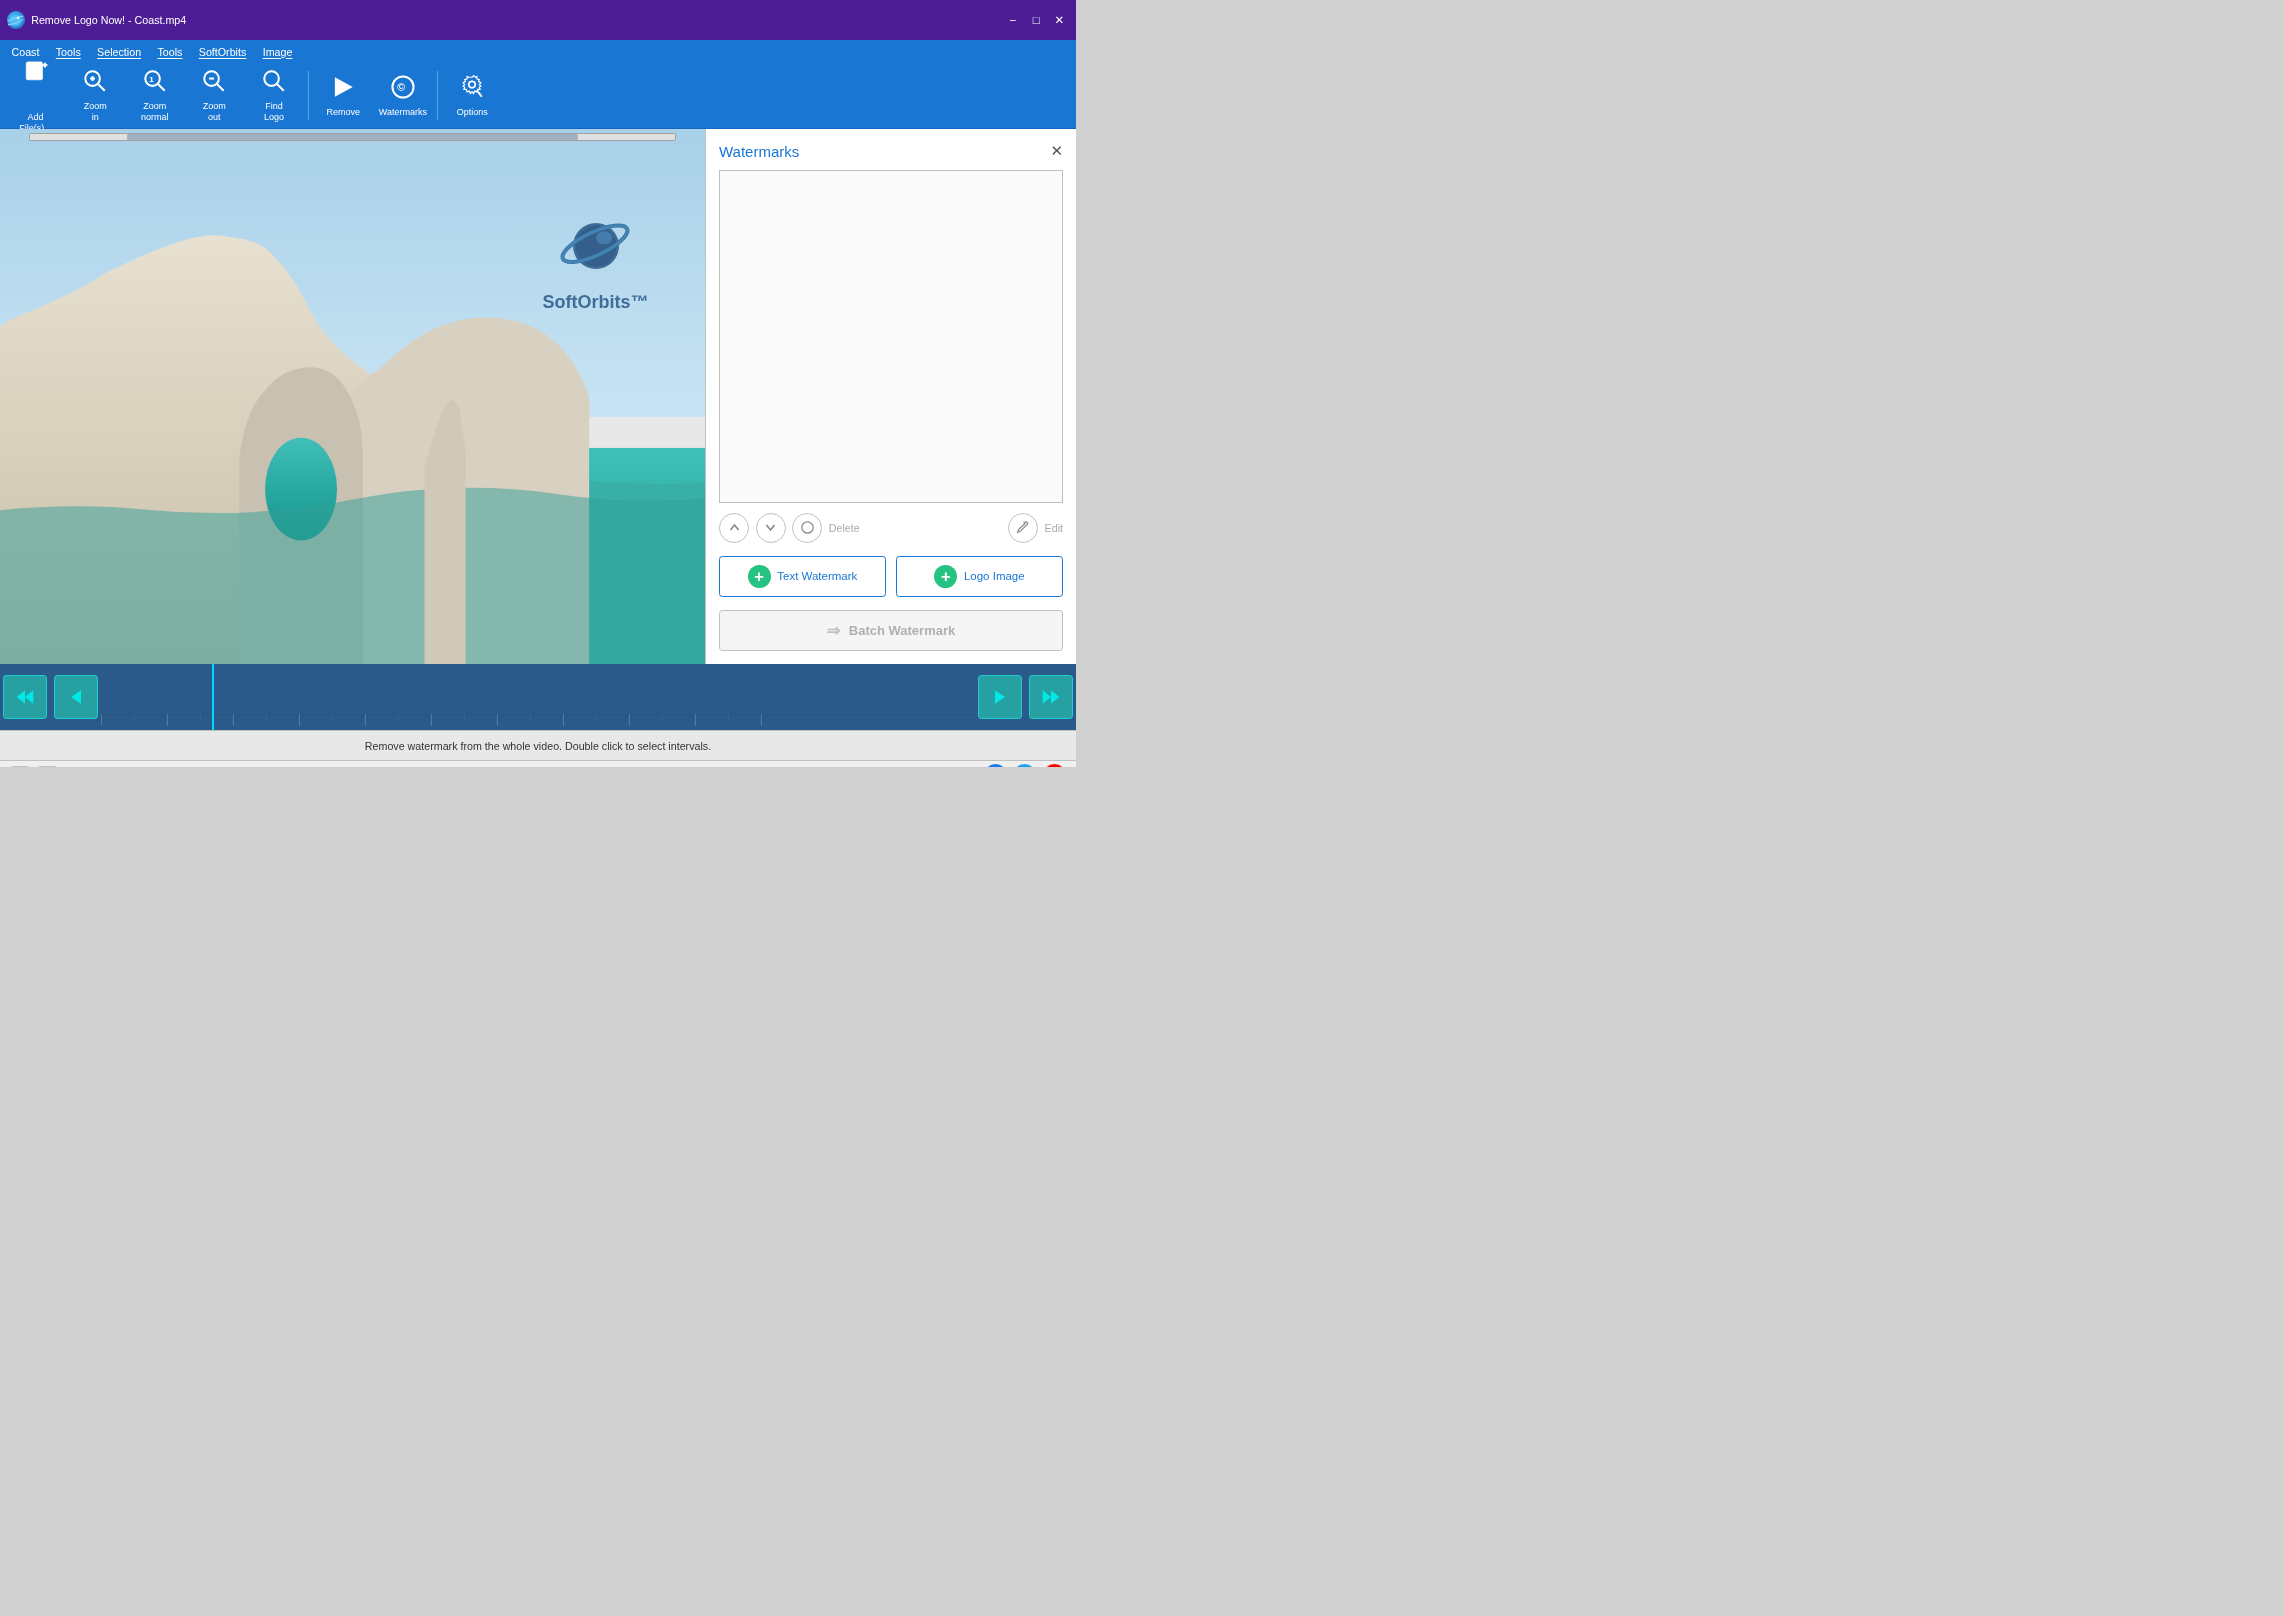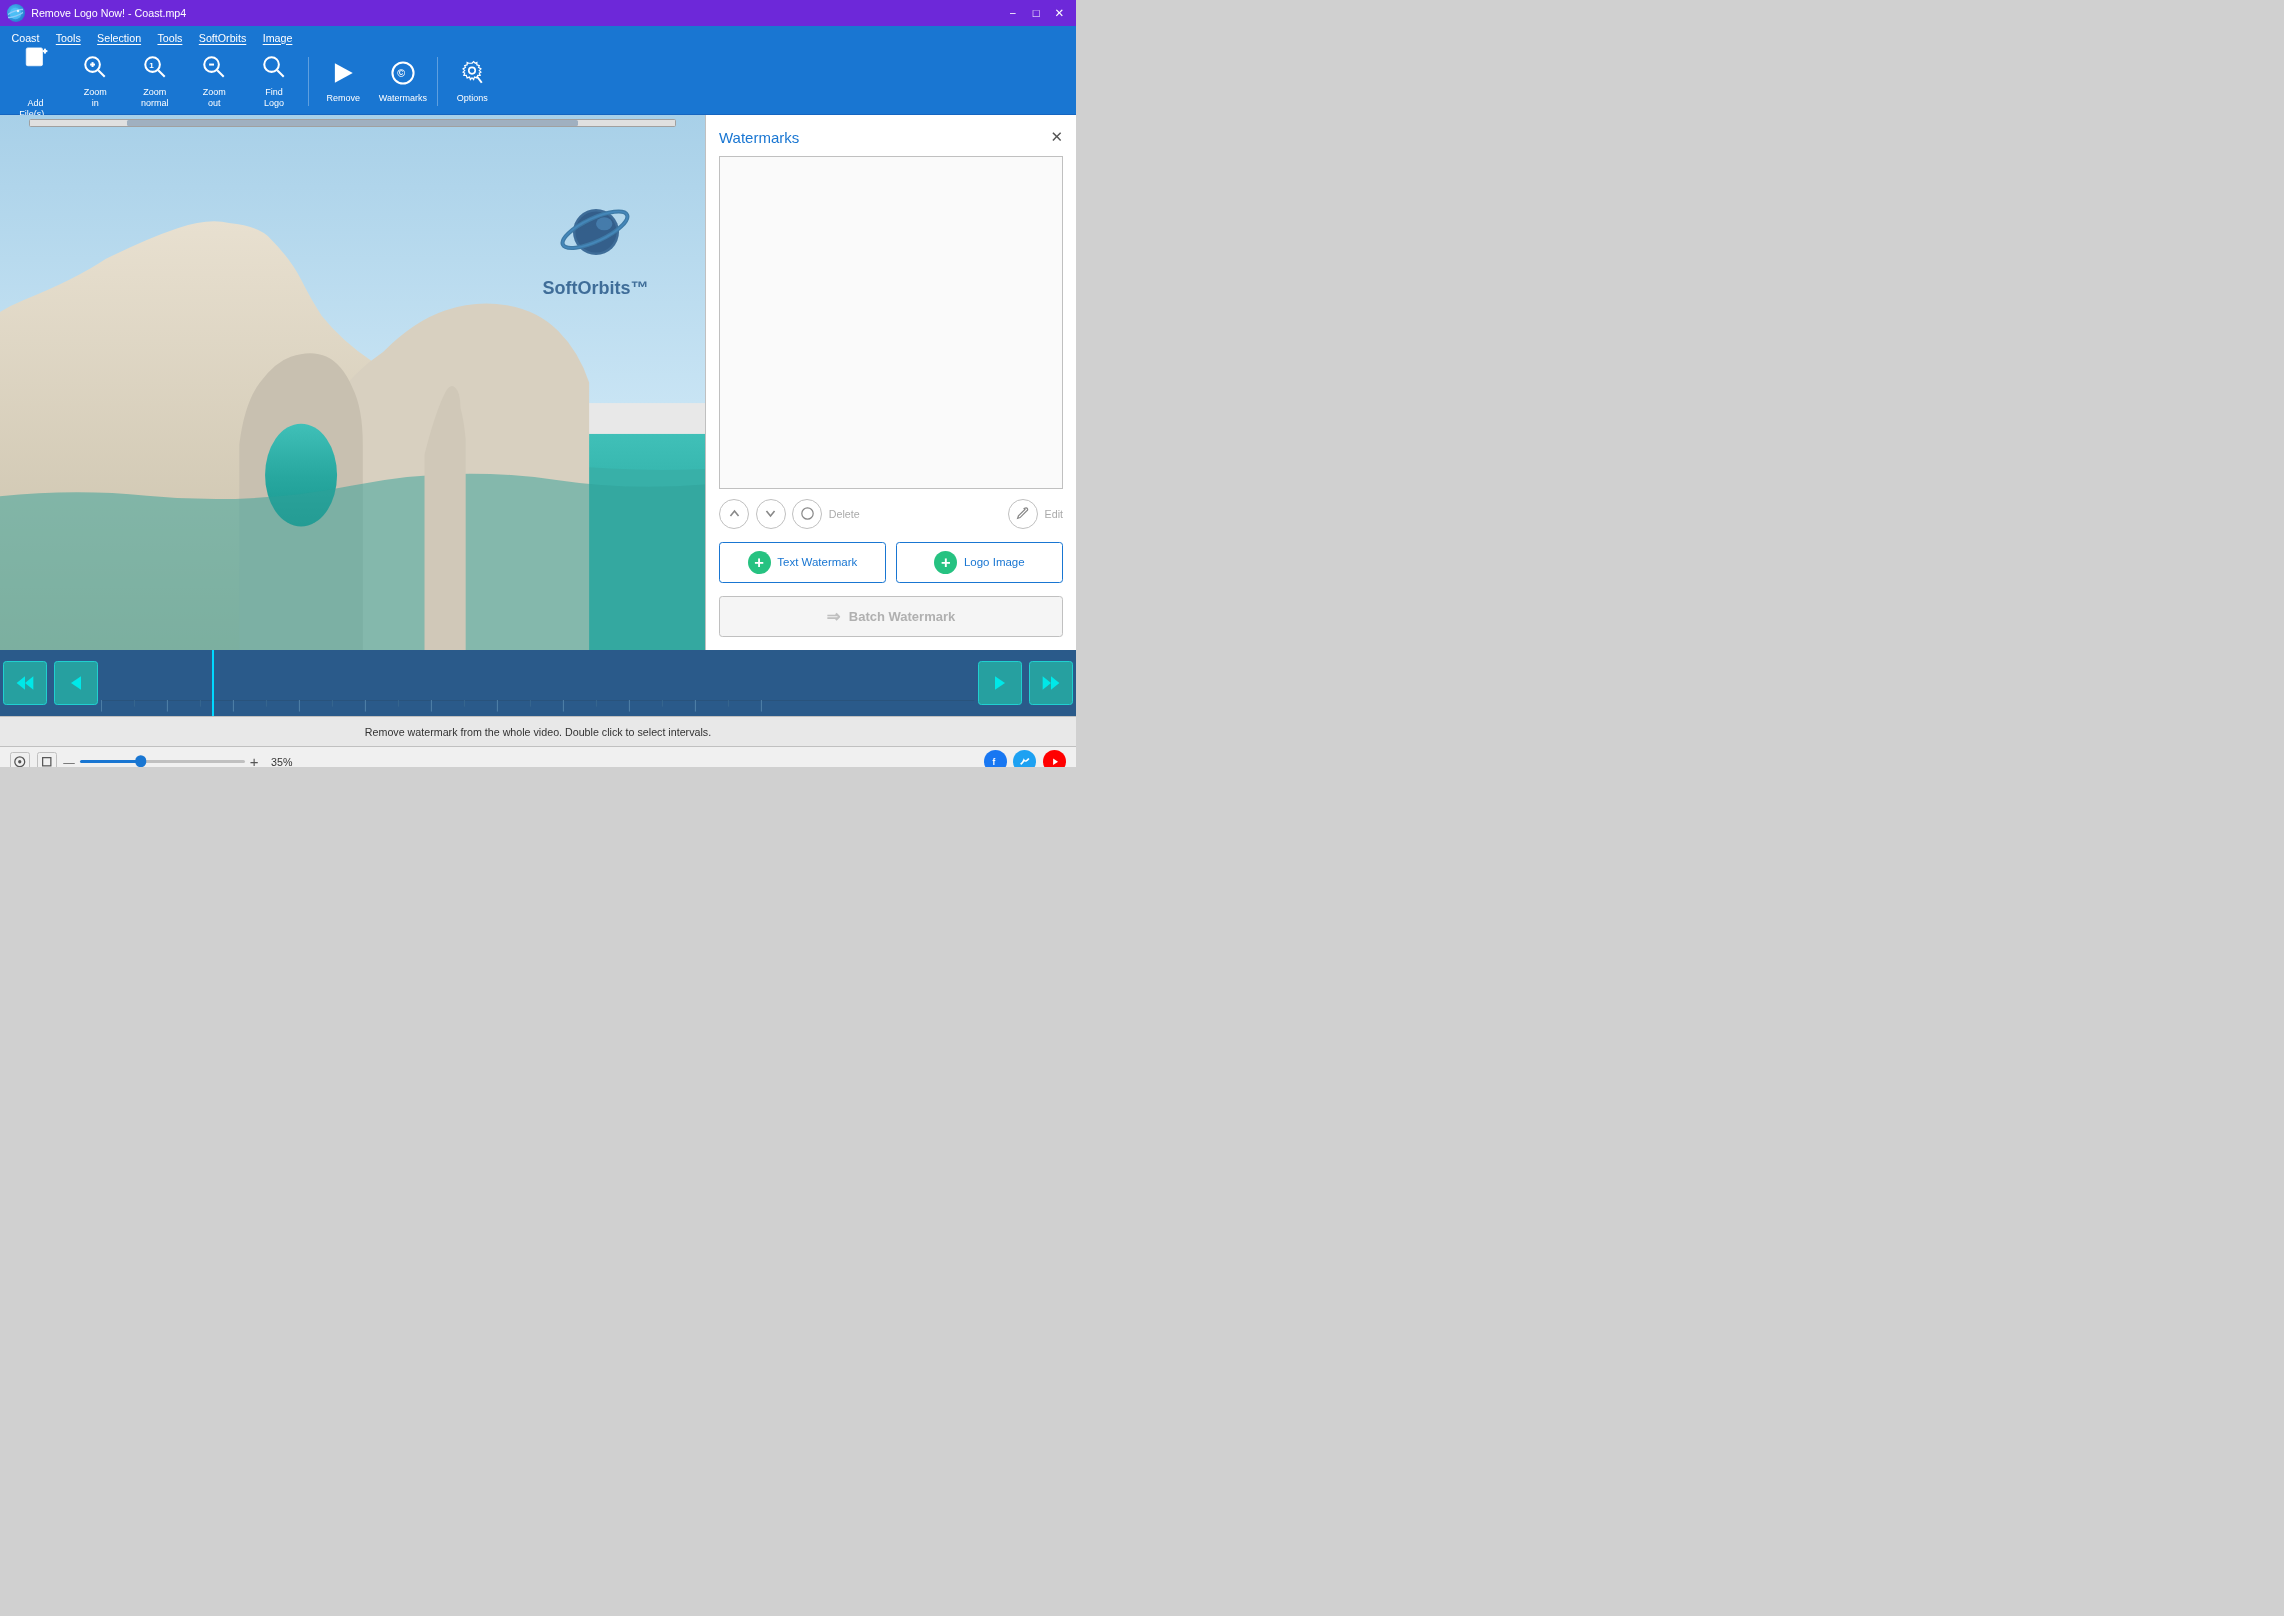--- a/index.html
+++ b/index.html
@@ -1,21 +1,21 @@
 <!DOCTYPE html>
 <html style="font-size:13px"><head>
   <meta charset="utf-8">
   <style>
     * { box-sizing: border-box; margin: 0; padding: 0; }
     body { font-family: 'Segoe UI', Arial, sans-serif; font-size: 10.7px; background: #d0d0d0; width: 1076px; height: 767px; overflow: hidden; }
 
     
     .title-bar {
-      background: #6d28d9;
-      height: 26px;
+      background: #4c1d95;
+      height: 40px;
       display: flex;
       align-items: center;
       justify-content: space-between;
       padding: 0 6.6px;
       color: white;
     }
     .title-bar-left { display: flex; align-items: center; gap: 6.6px; }
     .title-bar-logo { width: 18px; height: 18px; background: radial-gradient(circle at 40% 40%, #4fc3f7, #1565c0); border-radius: 50%; display: flex; align-items: center; justify-content: center; font-size: 8.2px; color: white; }
     .title-bar-title { font-size: 10.7px; color: white; }
     .title-bar-controls { display: flex; gap: 3.3px; }

